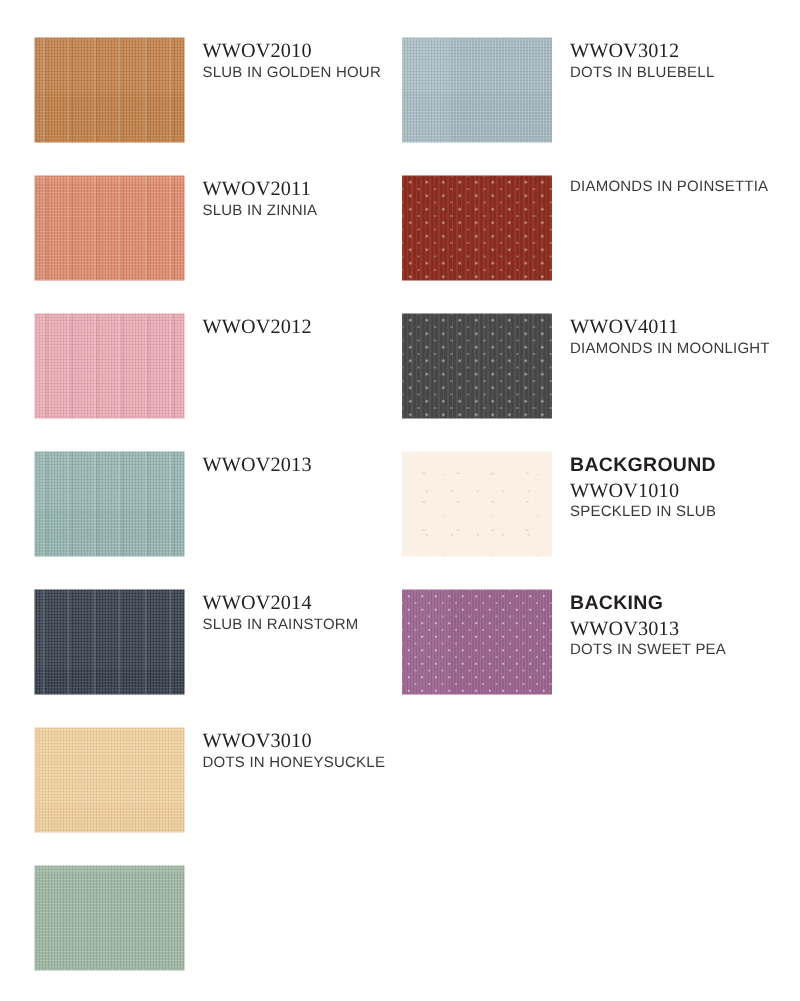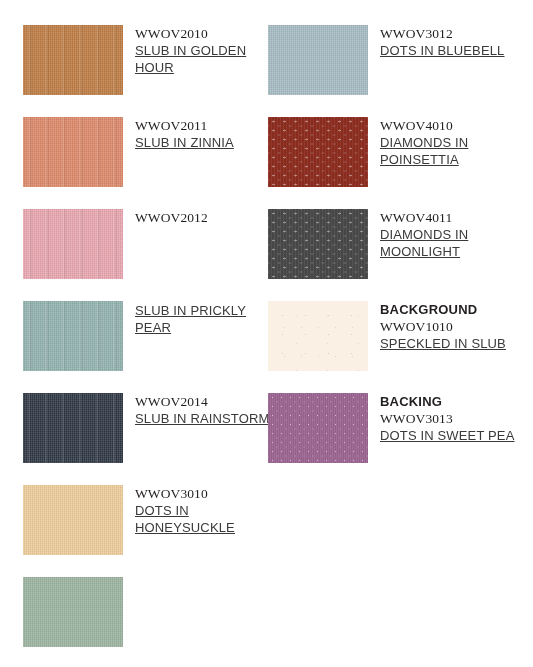--- a/index.html
+++ b/index.html
@@ -145,26 +145,25 @@
   }
   .sku {
     font-family: "Liberation Serif", serif;
     font-size: 13.5px;
     letter-spacing: 0.1px;
     color: #231f20;
     line-height: 1.18;
   }
   .desc {
     font-family: "Liberation Sans", sans-serif;
-    font-size: 13px;
+    font-size: 10px;
     letter-spacing: 0.15px;
     color: #3a3a3c;
     line-height: 1.28;
     margin-top: 1px;
-    text-decoration: underline;
   }
 </style>
 </head>
 <body style="background: rgb(255, 255, 255);">
 
 <div class="sheet">
   <div class="column column-left">
       <div class="fabric-row">
         <div class="swatch tex-slub" style="background-color: rgb(192, 125, 67);"></div>
         <div class="label">
@@ -181,21 +180,21 @@
       </div>
       <div class="fabric-row">
         <div class="swatch tex-slub" style="background-color: rgb(234, 167, 176);"></div>
         <div class="label">
           <div class="sku">WWOV2012</div>
         </div>
       </div>
       <div class="fabric-row">
         <div class="swatch tex-slub" style="background-color: rgb(147, 179, 176);"></div>
         <div class="label">
-          <div class="desc">SLUB IN PRICKLY PEAR</div>
+          <div class="sku">WWOV2013</div>
         </div>
       </div>
       <div class="fabric-row">
         <div class="swatch tex-slub" style="background-color: rgb(46, 55, 68);"></div>
         <div class="label">
           <div class="sku">WWOV2014</div>
           <div class="desc">SLUB IN RAINSTORM</div>
         </div>
       </div>
       <div class="fabric-row">
@@ -213,21 +212,20 @@
       <div class="fabric-row">
         <div class="swatch tex-plain" style="background-color: rgb(168, 188, 196);"></div>
         <div class="label">
           <div class="sku">WWOV3012</div>
           <div class="desc">DOTS IN BLUEBELL</div>
         </div>
       </div>
       <div class="fabric-row">
         <div class="swatch tex-diamonds" style="background-color: rgb(142, 46, 32);"></div>
         <div class="label">
-          <div class="sku">WWOV4010</div>
           <div class="desc">DIAMONDS IN POINSETTIA</div>
         </div>
       </div>
       <div class="fabric-row">
         <div class="swatch tex-diamonds" style="background-color: rgb(74, 74, 74);"></div>
         <div class="label">
           <div class="sku">WWOV4011</div>
           <div class="desc">DIAMONDS IN MOONLIGHT</div>
         </div>
       </div>

